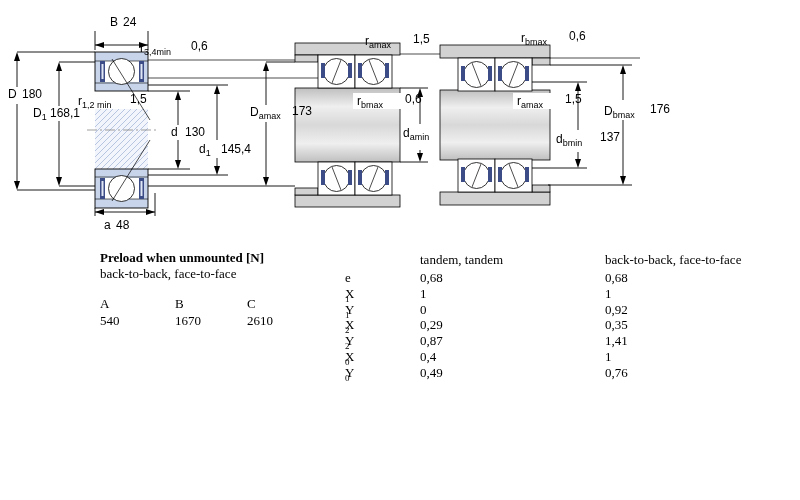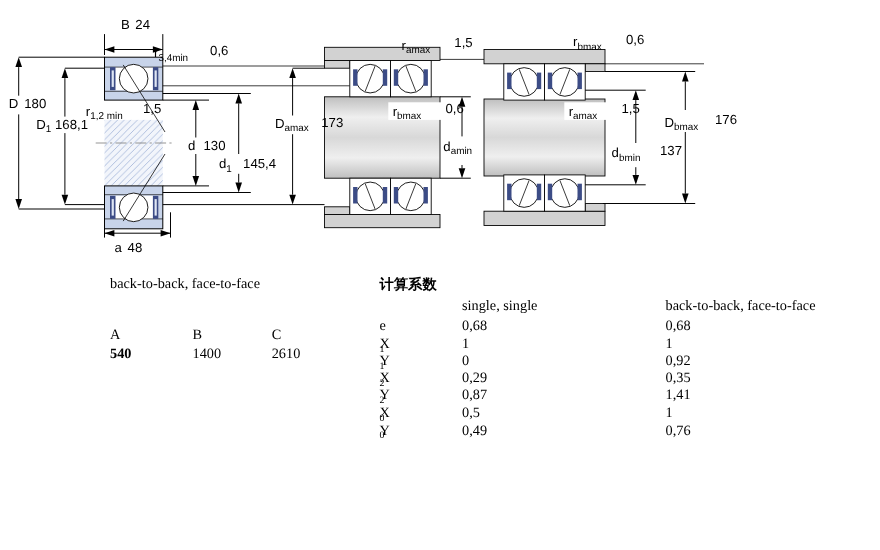--- a/index.html
+++ b/index.html
@@ -269,33 +269,33 @@
       <path class="dim" d="M532 82 H587 M532 168 H587 M578 91 V130 M578 152 V159"></path>
       <polygon class="arr" points="578,82 575,91 581,91"></polygon>
       <polygon class="arr" points="578,168 575,159 581,159"></polygon>
       <text x="556" y="143"><tspan>d</tspan><tspan class="sub" dy="3">bmin</tspan></text>
       <text x="600" y="141">137</text>
     </g>
   </g>
 </svg>
 
 <div class="tbl" style="left:100px;top:250px;width:220px;">
+  <div class="bold">Preload when unmounted [N]</div>
   <div>back-to-back, face-to-face</div>
   <span class="pl-head" style="left:0;">A</span>
   <span class="pl-head" style="left:75px;">B</span>
   <span class="pl-head" style="left:147px;">C</span>
-  <span class="pl-val" style="left:0;font-weight:bold;">540</span>
-  <span class="pl-val" style="left:75px;">1400</span>
+  <span class="pl-val" style="left:0;">540</span>
+  <span class="pl-val" style="left:75px;">1670</span>
   <span class="pl-val" style="left:147px;">2610</span>
 </div>
 
 <div class="tbl" style="left:345px;top:250px;width:455px;">
-  <div class="bold" style="font-family:'Liberation Serif','DejaVu Sans',serif;">计算系数</div>
   <div class="f-head" style="position:relative;height:18px;margin-top:2px;">
-    <span class="c1">single, single</span>
+    <span class="c1">tandem, tandem</span>
     <span class="c2">back-to-back, face-to-face</span>
   </div>
   <div class="f-row">
     <span class="c0"><span>e</span><sub></sub></span>
     <span class="c1">0,68</span>
     <span class="c2">0,68</span>
   </div>
   <div class="f-row">
     <span class="c0"><span>X</span><sub>1</sub></span>
     <span class="c1">1</span>
@@ -311,21 +311,21 @@
     <span class="c1">0,29</span>
     <span class="c2">0,35</span>
   </div>
   <div class="f-row">
     <span class="c0"><span>Y</span><sub>2</sub></span>
     <span class="c1">0,87</span>
     <span class="c2">1,41</span>
   </div>
   <div class="f-row">
     <span class="c0"><span>X</span><sub>0</sub></span>
-    <span class="c1">0,5</span>
+    <span class="c1">0,4</span>
     <span class="c2">1</span>
   </div>
   <div class="f-row">
     <span class="c0"><span>Y</span><sub>0</sub></span>
     <span class="c1">0,49</span>
     <span class="c2">0,76</span>
   </div>
 </div>
 
 </div>

